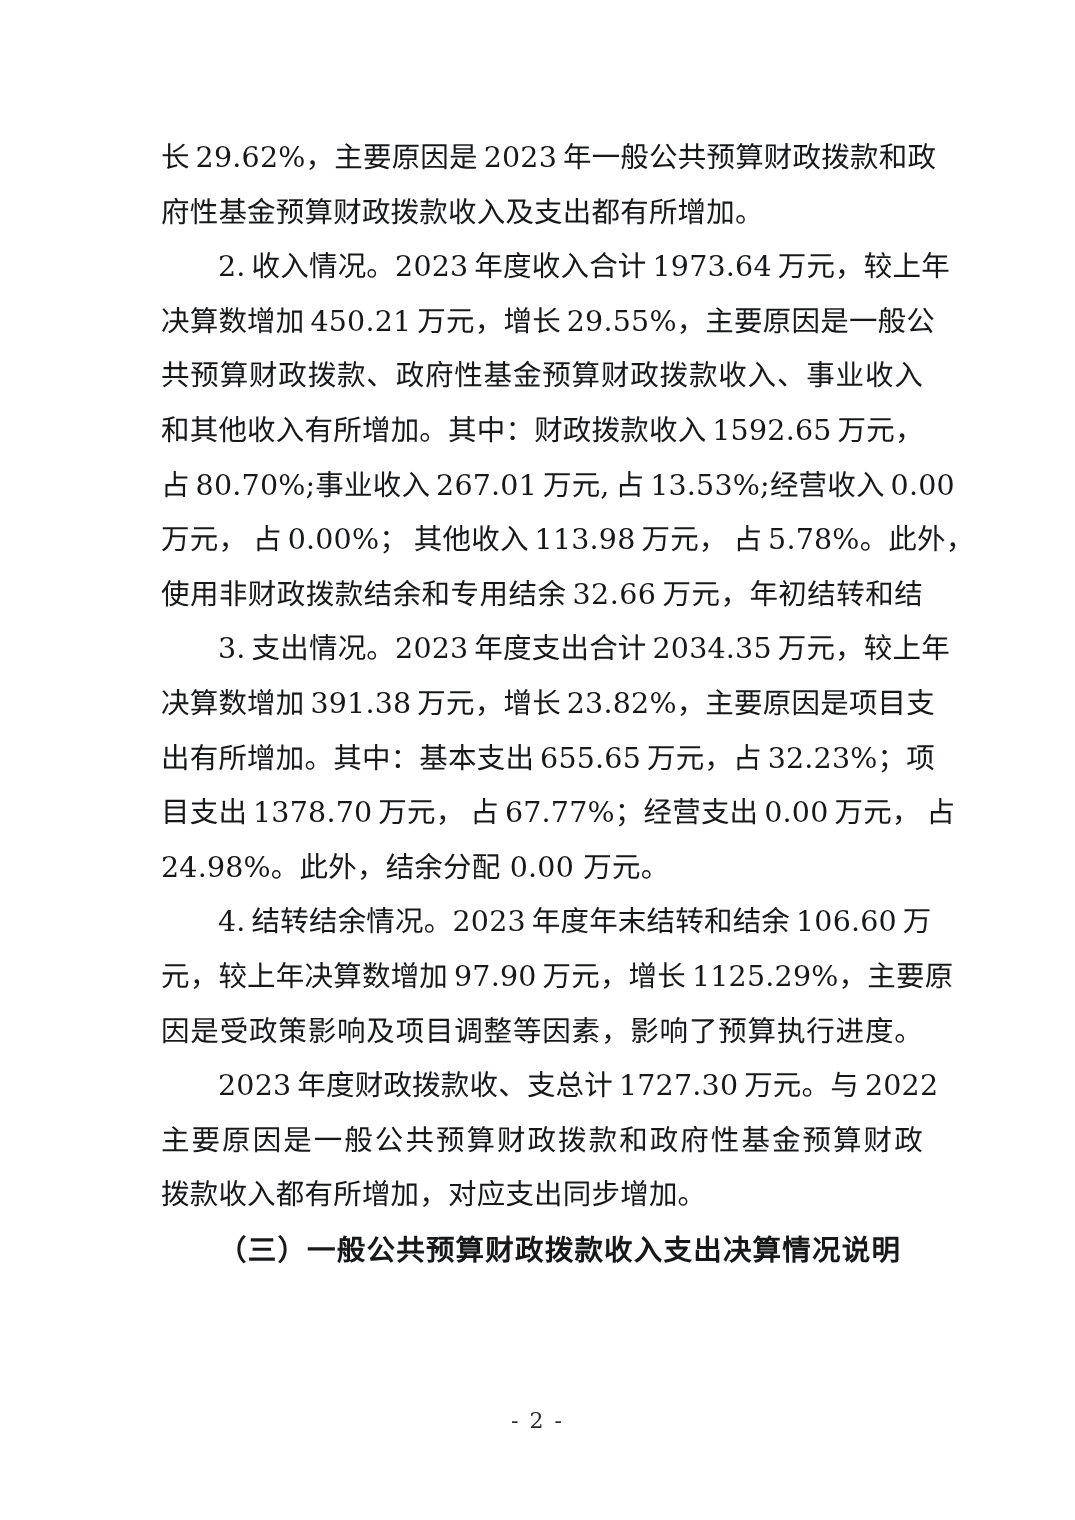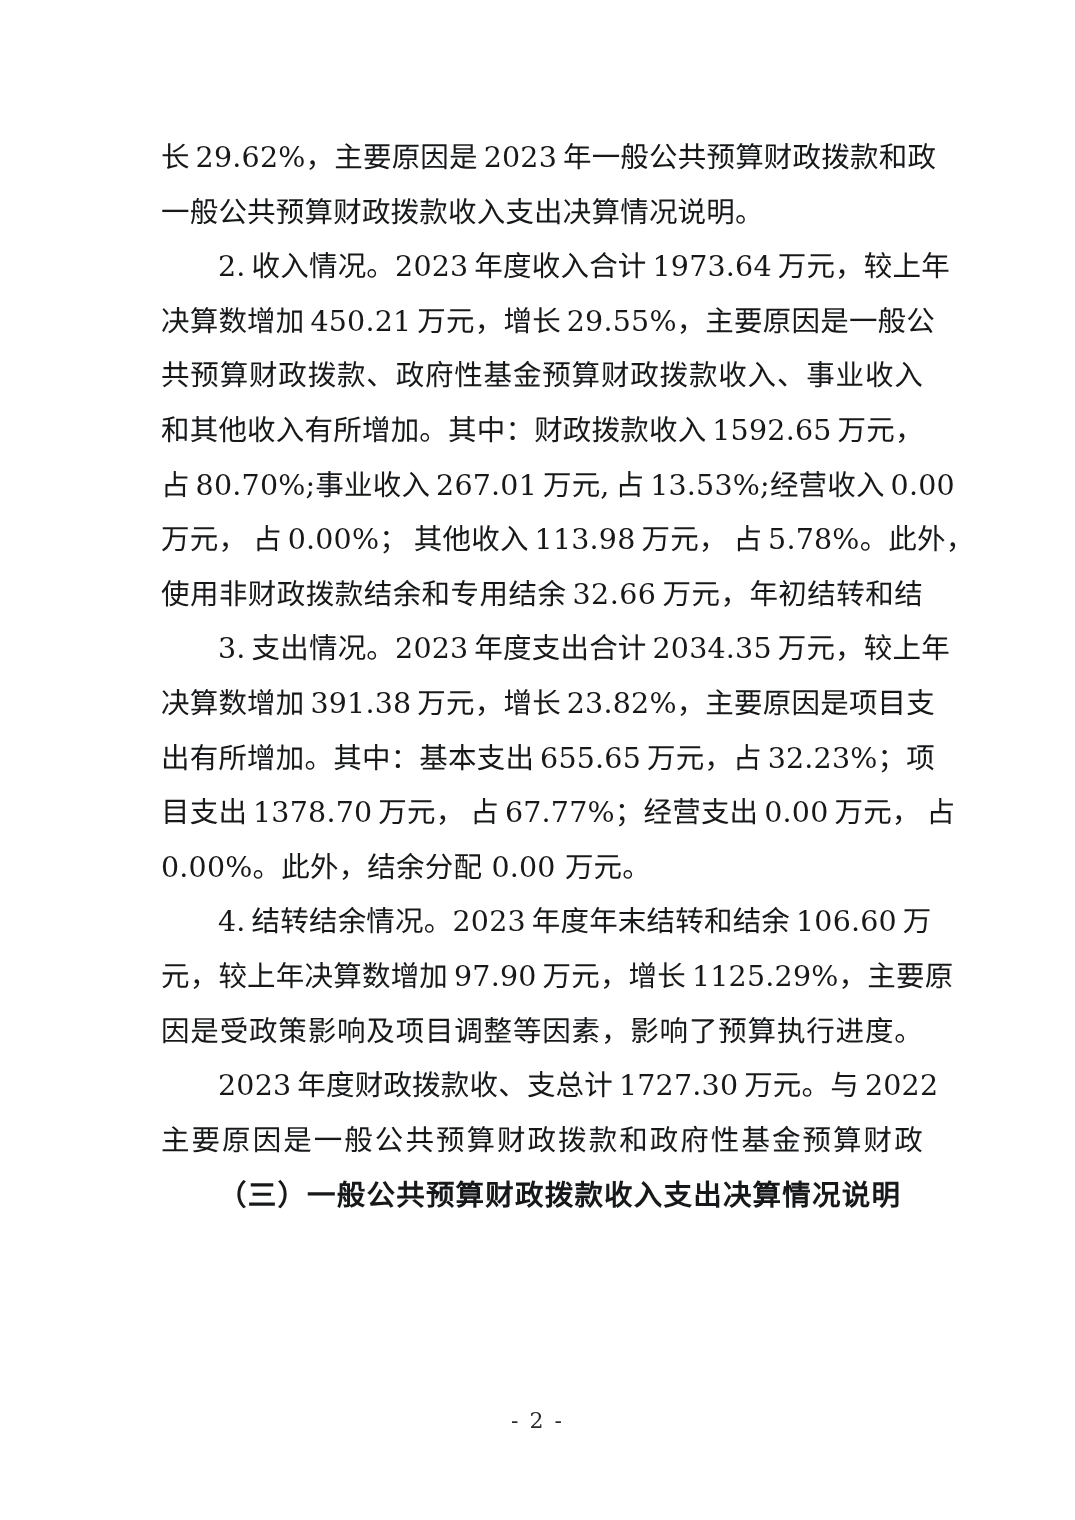--- a/index.html
+++ b/index.html
@@ -84,36 +84,37 @@
     font-family: "DejaVu Serif", "Liberation Serif", serif;
   }
 </style>
 </head>
 <body>
 
 <div id="page">
 
   <div id="text-body">
       <div class="line just"><span>长</span><span> </span><span>2</span><span>9</span><span>.</span><span>6</span><span>2</span><span>%</span><span>，</span><span>主</span><span>要</span><span>原</span><span>因</span><span>是</span><span> </span><span>2</span><span>0</span><span>2</span><span>3</span><span> </span><span>年</span><span>一</span><span>般</span><span>公</span><span>共</span><span>预</span><span>算</span><span>财</span><span>政</span><span>拨</span><span>款</span><span>和</span><span>政</span></div>
-      <div class="line flush">一般公共预算财政拨款收入支出决算情况说明。</div>
+      <div class="line flush">府性基金预算财政拨款收入及支出都有所增加。</div>
       <div class="line just indent"><span>2</span><span>.</span><span> </span><span>收</span><span>入</span><span>情</span><span>况</span><span>。</span><span>2</span><span>0</span><span>2</span><span>3</span><span> </span><span>年</span><span>度</span><span>收</span><span>入</span><span>合</span><span>计</span><span> </span><span>1</span><span>9</span><span>7</span><span>3</span><span>.</span><span>6</span><span>4</span><span> </span><span>万</span><span>元</span><span>，</span><span>较</span><span>上</span><span>年</span></div>
       <div class="line just"><span>决</span><span>算</span><span>数</span><span>增</span><span>加</span><span> </span><span>4</span><span>5</span><span>0</span><span>.</span><span>2</span><span>1</span><span> </span><span>万</span><span>元</span><span>，</span><span>增</span><span>长</span><span> </span><span>2</span><span>9</span><span>.</span><span>5</span><span>5</span><span>%</span><span>，</span><span>主</span><span>要</span><span>原</span><span>因</span><span>是</span><span>一</span><span>般</span><span>公</span></div>
       <div class="line just"><span>共</span><span>预</span><span>算</span><span>财</span><span>政</span><span>拨</span><span>款</span><span>、</span><span>政</span><span>府</span><span>性</span><span>基</span><span>金</span><span>预</span><span>算</span><span>财</span><span>政</span><span>拨</span><span>款</span><span>收</span><span>入</span><span>、</span><span>事</span><span>业</span><span>收</span><span>入</span></div>
       <div class="line just"><span>和</span><span>其</span><span>他</span><span>收</span><span>入</span><span>有</span><span>所</span><span>增</span><span>加</span><span>。</span><span>其</span><span>中</span><span>：</span><span>财</span><span>政</span><span>拨</span><span>款</span><span>收</span><span>入</span><span> </span><span>1</span><span>5</span><span>9</span><span>2</span><span>.</span><span>6</span><span>5</span><span> </span><span>万</span><span>元</span><span>，</span></div>
       <div class="line just"><span>占</span><span> </span><span>8</span><span>0</span><span>.</span><span>7</span><span>0</span><span>%</span><span>;</span><span>事</span><span>业</span><span>收</span><span>入</span><span> </span><span>2</span><span>6</span><span>7</span><span>.</span><span>0</span><span>1</span><span> </span><span>万</span><span>元</span><span>,</span><span> </span><span>占</span><span> </span><span>1</span><span>3</span><span>.</span><span>5</span><span>3</span><span>%</span><span>;</span><span>经</span><span>营</span><span>收</span><span>入</span><span> </span><span>0</span><span>.</span><span>0</span><span>0</span></div>
       <div class="line just"><span>万</span><span>元</span><span>，</span><span> </span><span>占</span><span> </span><span>0</span><span>.</span><span>0</span><span>0</span><span>%</span><span>；</span><span> </span><span>其</span><span>他</span><span>收</span><span>入</span><span> </span><span>1</span><span>1</span><span>3</span><span>.</span><span>9</span><span>8</span><span> </span><span>万</span><span>元</span><span>，</span><span> </span><span>占</span><span> </span><span>5</span><span>.</span><span>7</span><span>8</span><span>%</span><span>。</span><span>此</span><span>外</span><span>，</span></div>
       <div class="line just"><span>使</span><span>用</span><span>非</span><span>财</span><span>政</span><span>拨</span><span>款</span><span>结</span><span>余</span><span>和</span><span>专</span><span>用</span><span>结</span><span>余</span><span> </span><span>3</span><span>2</span><span>.</span><span>6</span><span>6</span><span> </span><span>万</span><span>元</span><span>，</span><span>年</span><span>初</span><span>结</span><span>转</span><span>和</span><span>结</span></div>
       <div class="line just indent"><span>3</span><span>.</span><span> </span><span>支</span><span>出</span><span>情</span><span>况</span><span>。</span><span>2</span><span>0</span><span>2</span><span>3</span><span> </span><span>年</span><span>度</span><span>支</span><span>出</span><span>合</span><span>计</span><span> </span><span>2</span><span>0</span><span>3</span><span>4</span><span>.</span><span>3</span><span>5</span><span> </span><span>万</span><span>元</span><span>，</span><span>较</span><span>上</span><span>年</span></div>
       <div class="line just"><span>决</span><span>算</span><span>数</span><span>增</span><span>加</span><span> </span><span>3</span><span>9</span><span>1</span><span>.</span><span>3</span><span>8</span><span> </span><span>万</span><span>元</span><span>，</span><span>增</span><span>长</span><span> </span><span>2</span><span>3</span><span>.</span><span>8</span><span>2</span><span>%</span><span>，</span><span>主</span><span>要</span><span>原</span><span>因</span><span>是</span><span>项</span><span>目</span><span>支</span></div>
       <div class="line just"><span>出</span><span>有</span><span>所</span><span>增</span><span>加</span><span>。</span><span>其</span><span>中</span><span>：</span><span>基</span><span>本</span><span>支</span><span>出</span><span> </span><span>6</span><span>5</span><span>5</span><span>.</span><span>6</span><span>5</span><span> </span><span>万</span><span>元</span><span>，</span><span>占</span><span> </span><span>3</span><span>2</span><span>.</span><span>2</span><span>3</span><span>%</span><span>；</span><span>项</span></div>
       <div class="line just"><span>目</span><span>支</span><span>出</span><span> </span><span>1</span><span>3</span><span>7</span><span>8</span><span>.</span><span>7</span><span>0</span><span> </span><span>万</span><span>元</span><span>，</span><span> </span><span>占</span><span> </span><span>6</span><span>7</span><span>.</span><span>7</span><span>7</span><span>%</span><span>；</span><span>经</span><span>营</span><span>支</span><span>出</span><span> </span><span>0</span><span>.</span><span>0</span><span>0</span><span> </span><span>万</span><span>元</span><span>，</span><span> </span><span>占</span></div>
-      <div class="line flush">0.00%。此外，结余分配 0.00 万元。</div>
+      <div class="line flush">24.98%。此外，结余分配 0.00 万元。</div>
       <div class="line just indent"><span>4</span><span>.</span><span> </span><span>结</span><span>转</span><span>结</span><span>余</span><span>情</span><span>况</span><span>。</span><span>2</span><span>0</span><span>2</span><span>3</span><span> </span><span>年</span><span>度</span><span>年</span><span>末</span><span>结</span><span>转</span><span>和</span><span>结</span><span>余</span><span> </span><span>1</span><span>0</span><span>6</span><span>.</span><span>6</span><span>0</span><span> </span><span>万</span></div>
       <div class="line just"><span>元</span><span>，</span><span>较</span><span>上</span><span>年</span><span>决</span><span>算</span><span>数</span><span>增</span><span>加</span><span> </span><span>9</span><span>7</span><span>.</span><span>9</span><span>0</span><span> </span><span>万</span><span>元</span><span>，</span><span>增</span><span>长</span><span> </span><span>1</span><span>1</span><span>2</span><span>5</span><span>.</span><span>2</span><span>9</span><span>%</span><span>，</span><span>主</span><span>要</span><span>原</span></div>
       <div class="line just"><span>因</span><span>是</span><span>受</span><span>政</span><span>策</span><span>影</span><span>响</span><span>及</span><span>项</span><span>目</span><span>调</span><span>整</span><span>等</span><span>因</span><span>素</span><span>，</span><span>影</span><span>响</span><span>了</span><span>预</span><span>算</span><span>执</span><span>行</span><span>进</span><span>度</span><span>。</span></div>
       <div class="line just indent"><span>2</span><span>0</span><span>2</span><span>3</span><span> </span><span>年</span><span>度</span><span>财</span><span>政</span><span>拨</span><span>款</span><span>收</span><span>、</span><span>支</span><span>总</span><span>计</span><span> </span><span>1</span><span>7</span><span>2</span><span>7</span><span>.</span><span>3</span><span>0</span><span> </span><span>万</span><span>元</span><span>。</span><span>与</span><span> </span><span>2</span><span>0</span><span>2</span><span>2</span></div>
       <div class="line just"><span>主</span><span>要</span><span>原</span><span>因</span><span>是</span><span>一</span><span>般</span><span>公</span><span>共</span><span>预</span><span>算</span><span>财</span><span>政</span><span>拨</span><span>款</span><span>和</span><span>政</span><span>府</span><span>性</span><span>基</span><span>金</span><span>预</span><span>算</span><span>财</span><span>政</span></div>
+      <div class="line flush">拨款收入都有所增加，对应支出同步增加。</div>
       <div class="line heading flush indent">（三）一般公共预算财政拨款收入支出决算情况说明</div>
     </div>
 
   <div id="page-footer">- 2 -</div>
 
 </div>
 
 </body></html>

